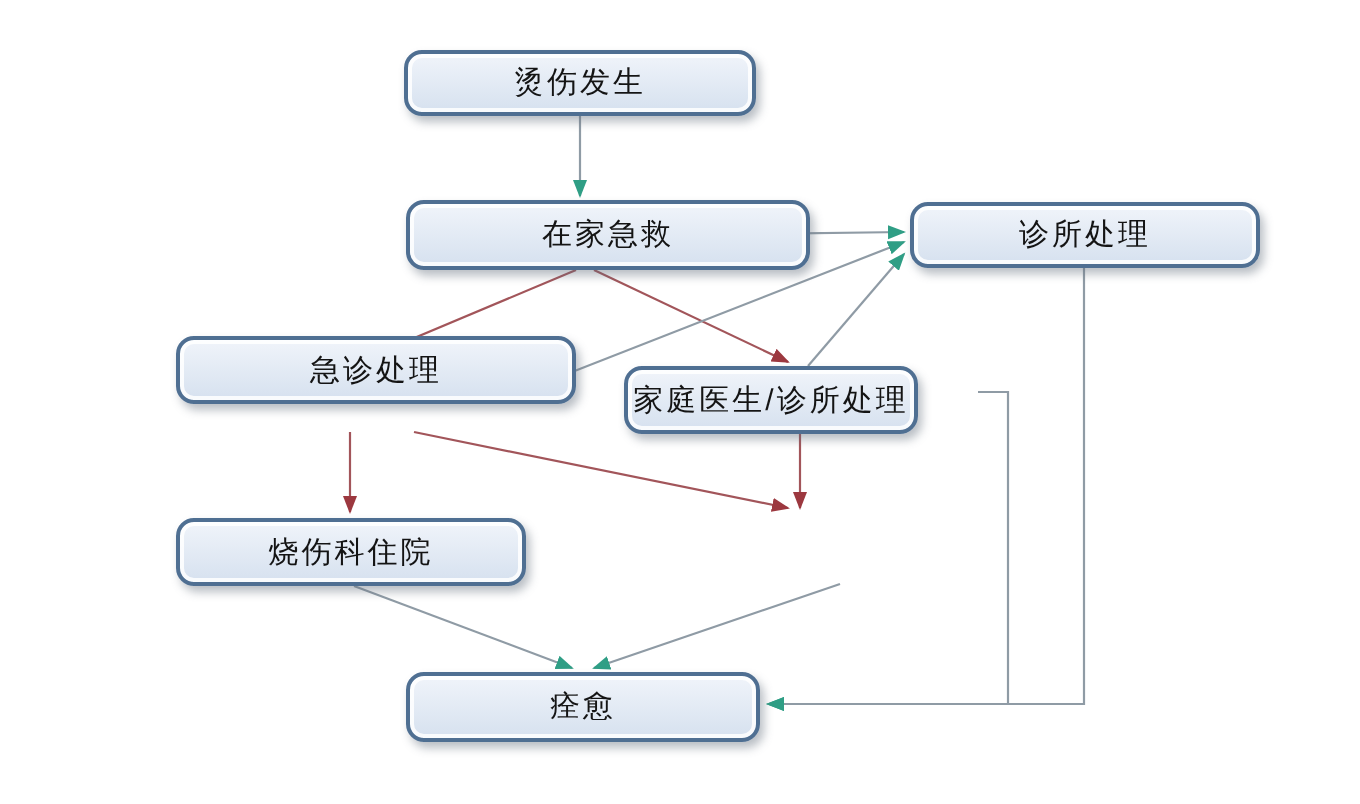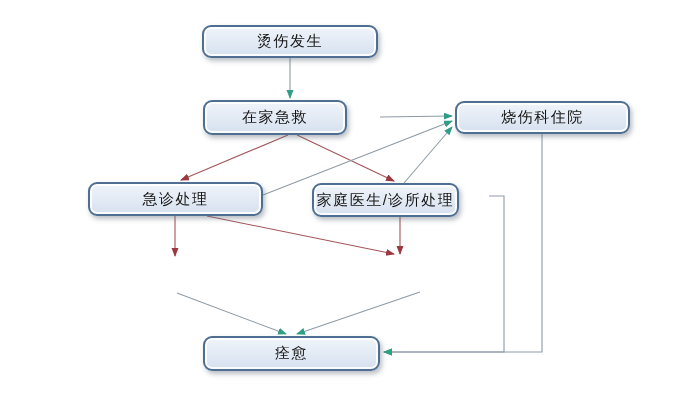--- a/index.html
+++ b/index.html
@@ -58,18 +58,19 @@
       <polyline points="175,216 175,256" class="edge red" marker-end="url(#arrow-red)"></polyline>
       <polyline points="207,216 394,254" class="edge red" marker-end="url(#arrow-red)"></polyline>
       <polyline points="400,217 400,254" class="edge red" marker-end="url(#arrow-red)"></polyline>
       <polyline points="177,293 286,334" class="edge teal" marker-end="url(#arrow-teal)"></polyline>
       <polyline points="420,292 297,334" class="edge teal" marker-end="url(#arrow-teal)"></polyline>
       <polyline points="542,134 542,352 384,352" class="edge teal" marker-end="url(#arrow-teal)"></polyline>
       <polyline points="489,196 504,196 504,352 384,352" class="edge teal" marker-end="url(#arrow-teal)"></polyline>
     </svg>
 
 <div class="node" style="left: 202px; top: 25px; width: 176px; height: 33px;">烫伤发生</div>
-    <div class="node" style="left: 203px; top: 100px; width: 144px; height: 35px;">在家急救</div>
-    <div class="node" style="left: 455px; top: 101px; width: 175px; height: 33px;">烧伤科住院</div>
-    <div class="node" style="left: 88px; top: 182px; width: 175px; height: 34px;">急诊处理</div>
+    <div class="node" style="left: 203px; top: 100px; width: 202px; height: 35px;">在家急救</div>
+    <div class="node" style="left: 455px; top: 101px; width: 175px; height: 33px;">诊所处理</div>
+    <div class="node" style="left: 88px; top: 168px; width: 200px; height: 34px;">急诊处理</div>
     <div class="node" style="left: 312px; top: 183px; width: 147px; height: 34px;">家庭医生/诊所处理</div>
+    <div class="node" style="left: 88px; top: 259px; width: 175px; height: 34px;">烧伤科住院</div>
     <div class="node" style="left: 203px; top: 336px; width: 177px; height: 35px;">痊愈</div>
   </div>
 
 </body></html>

